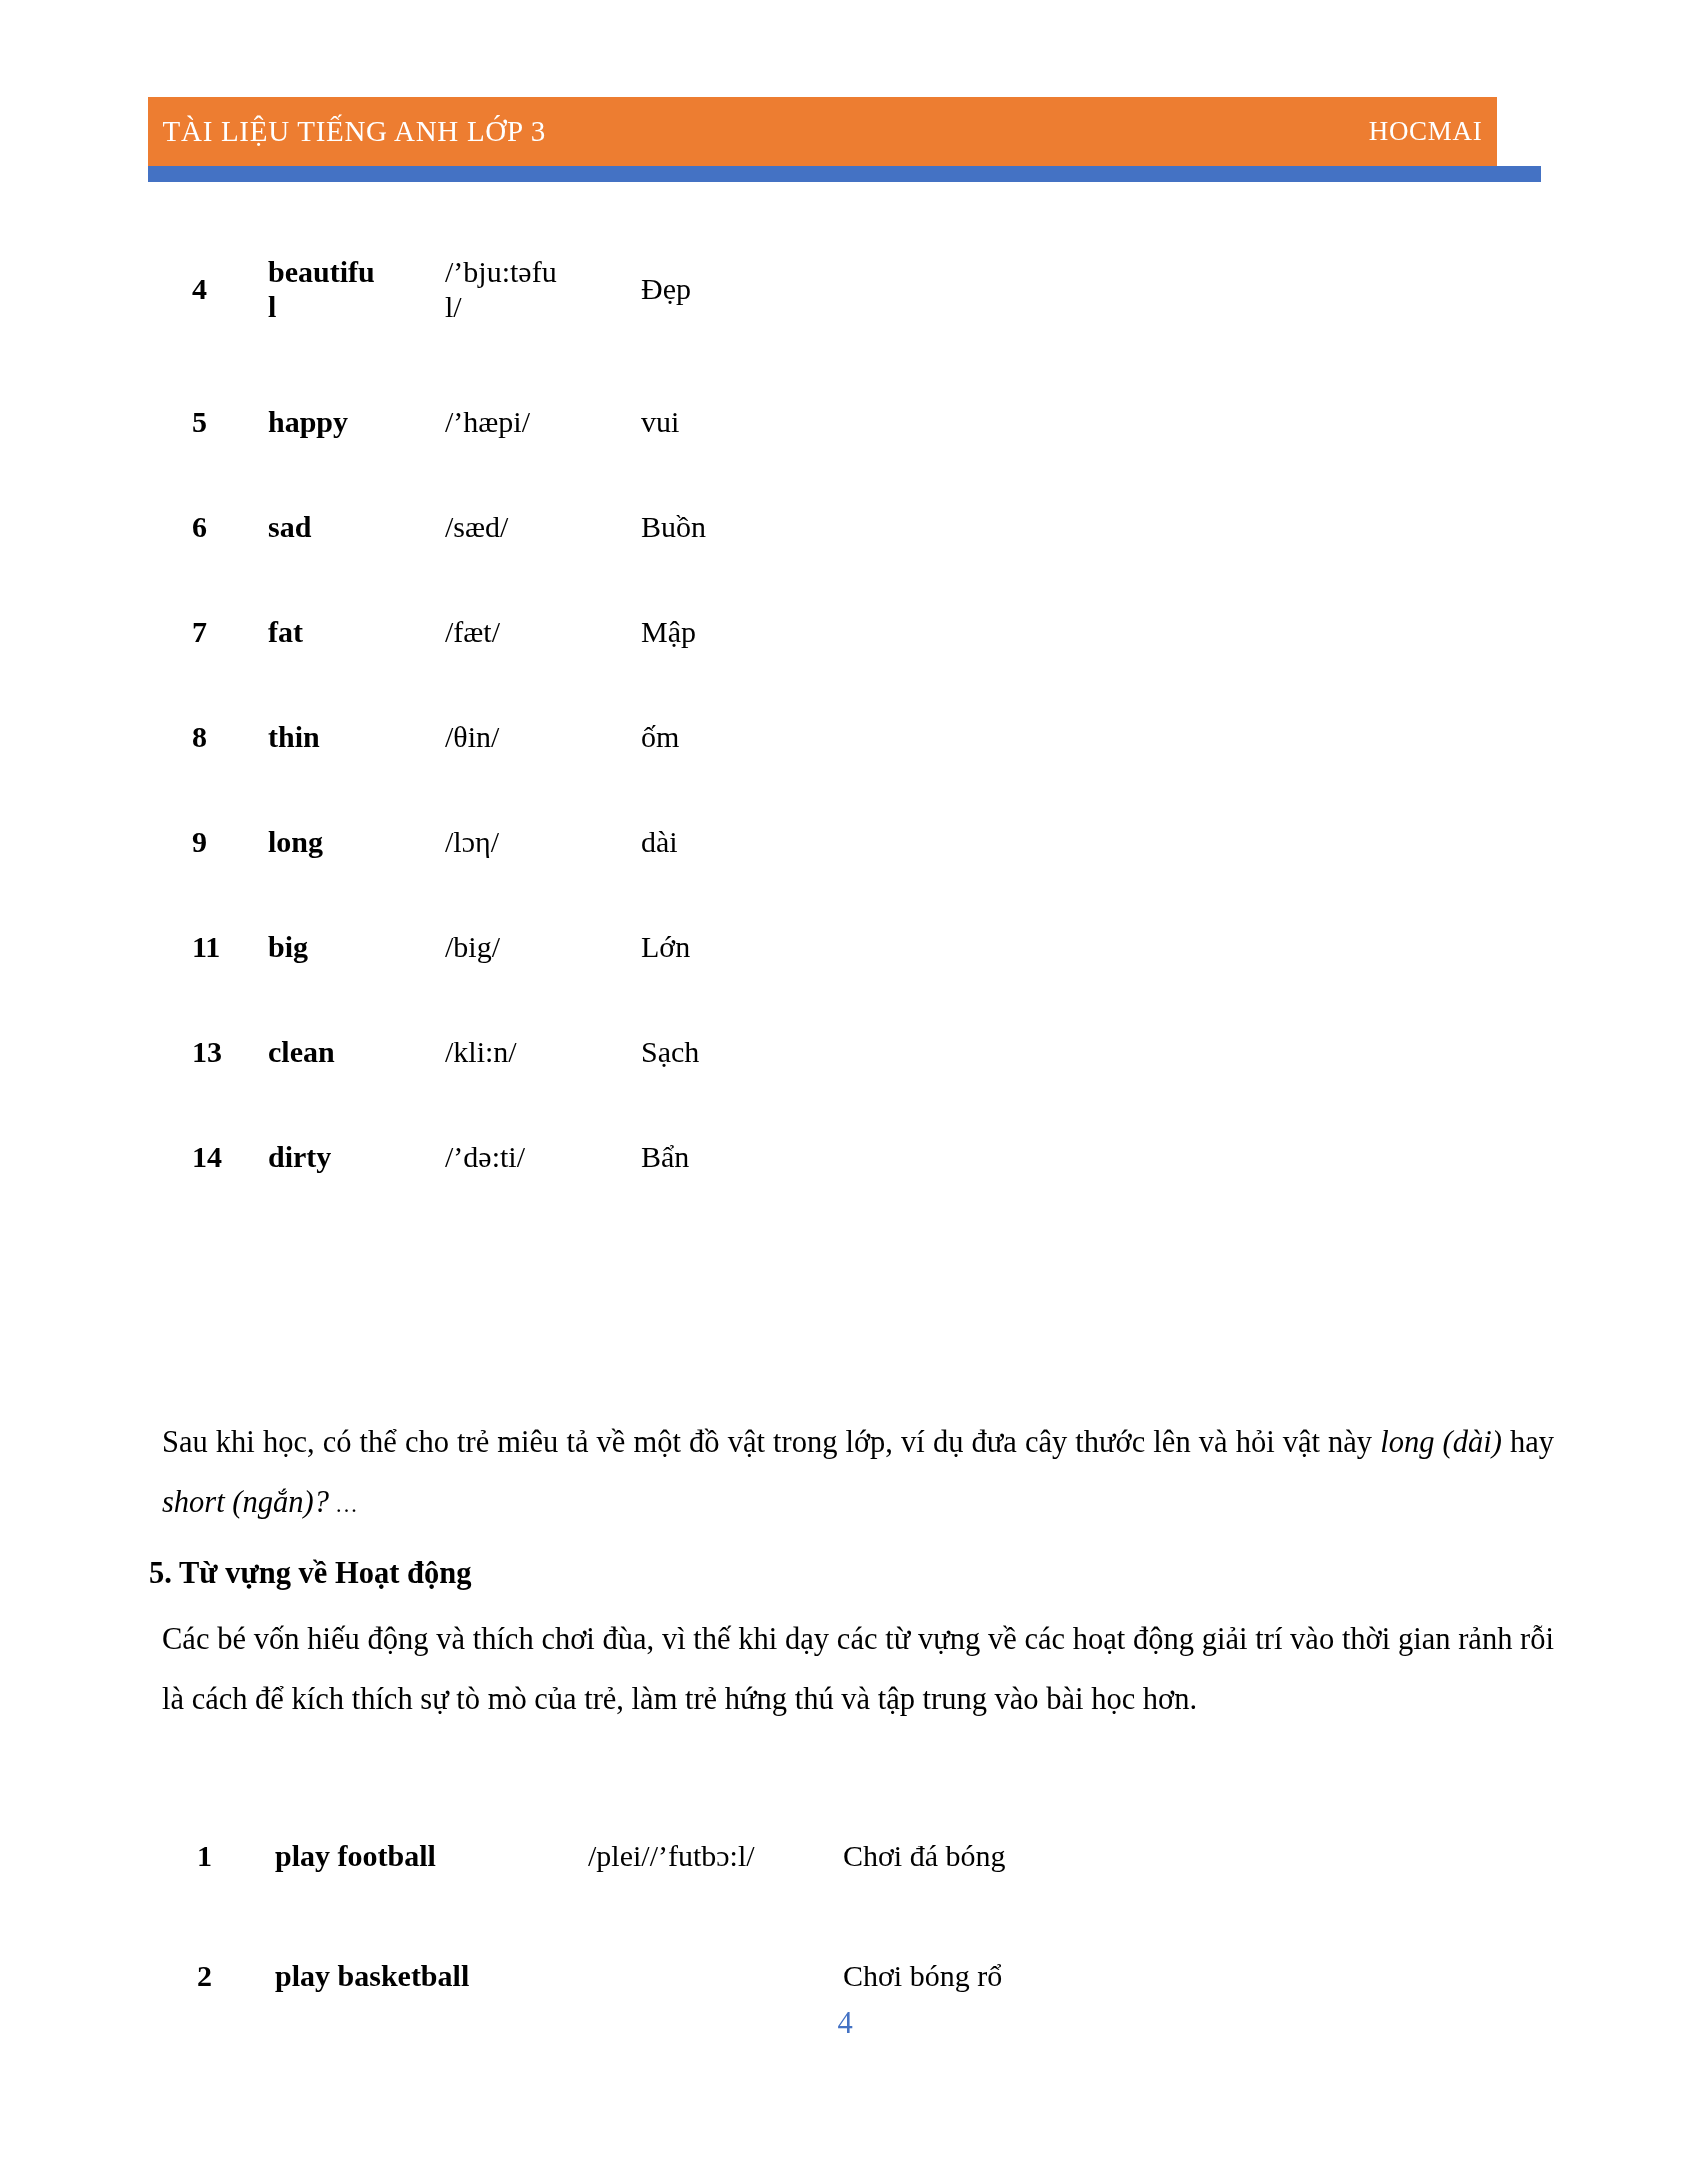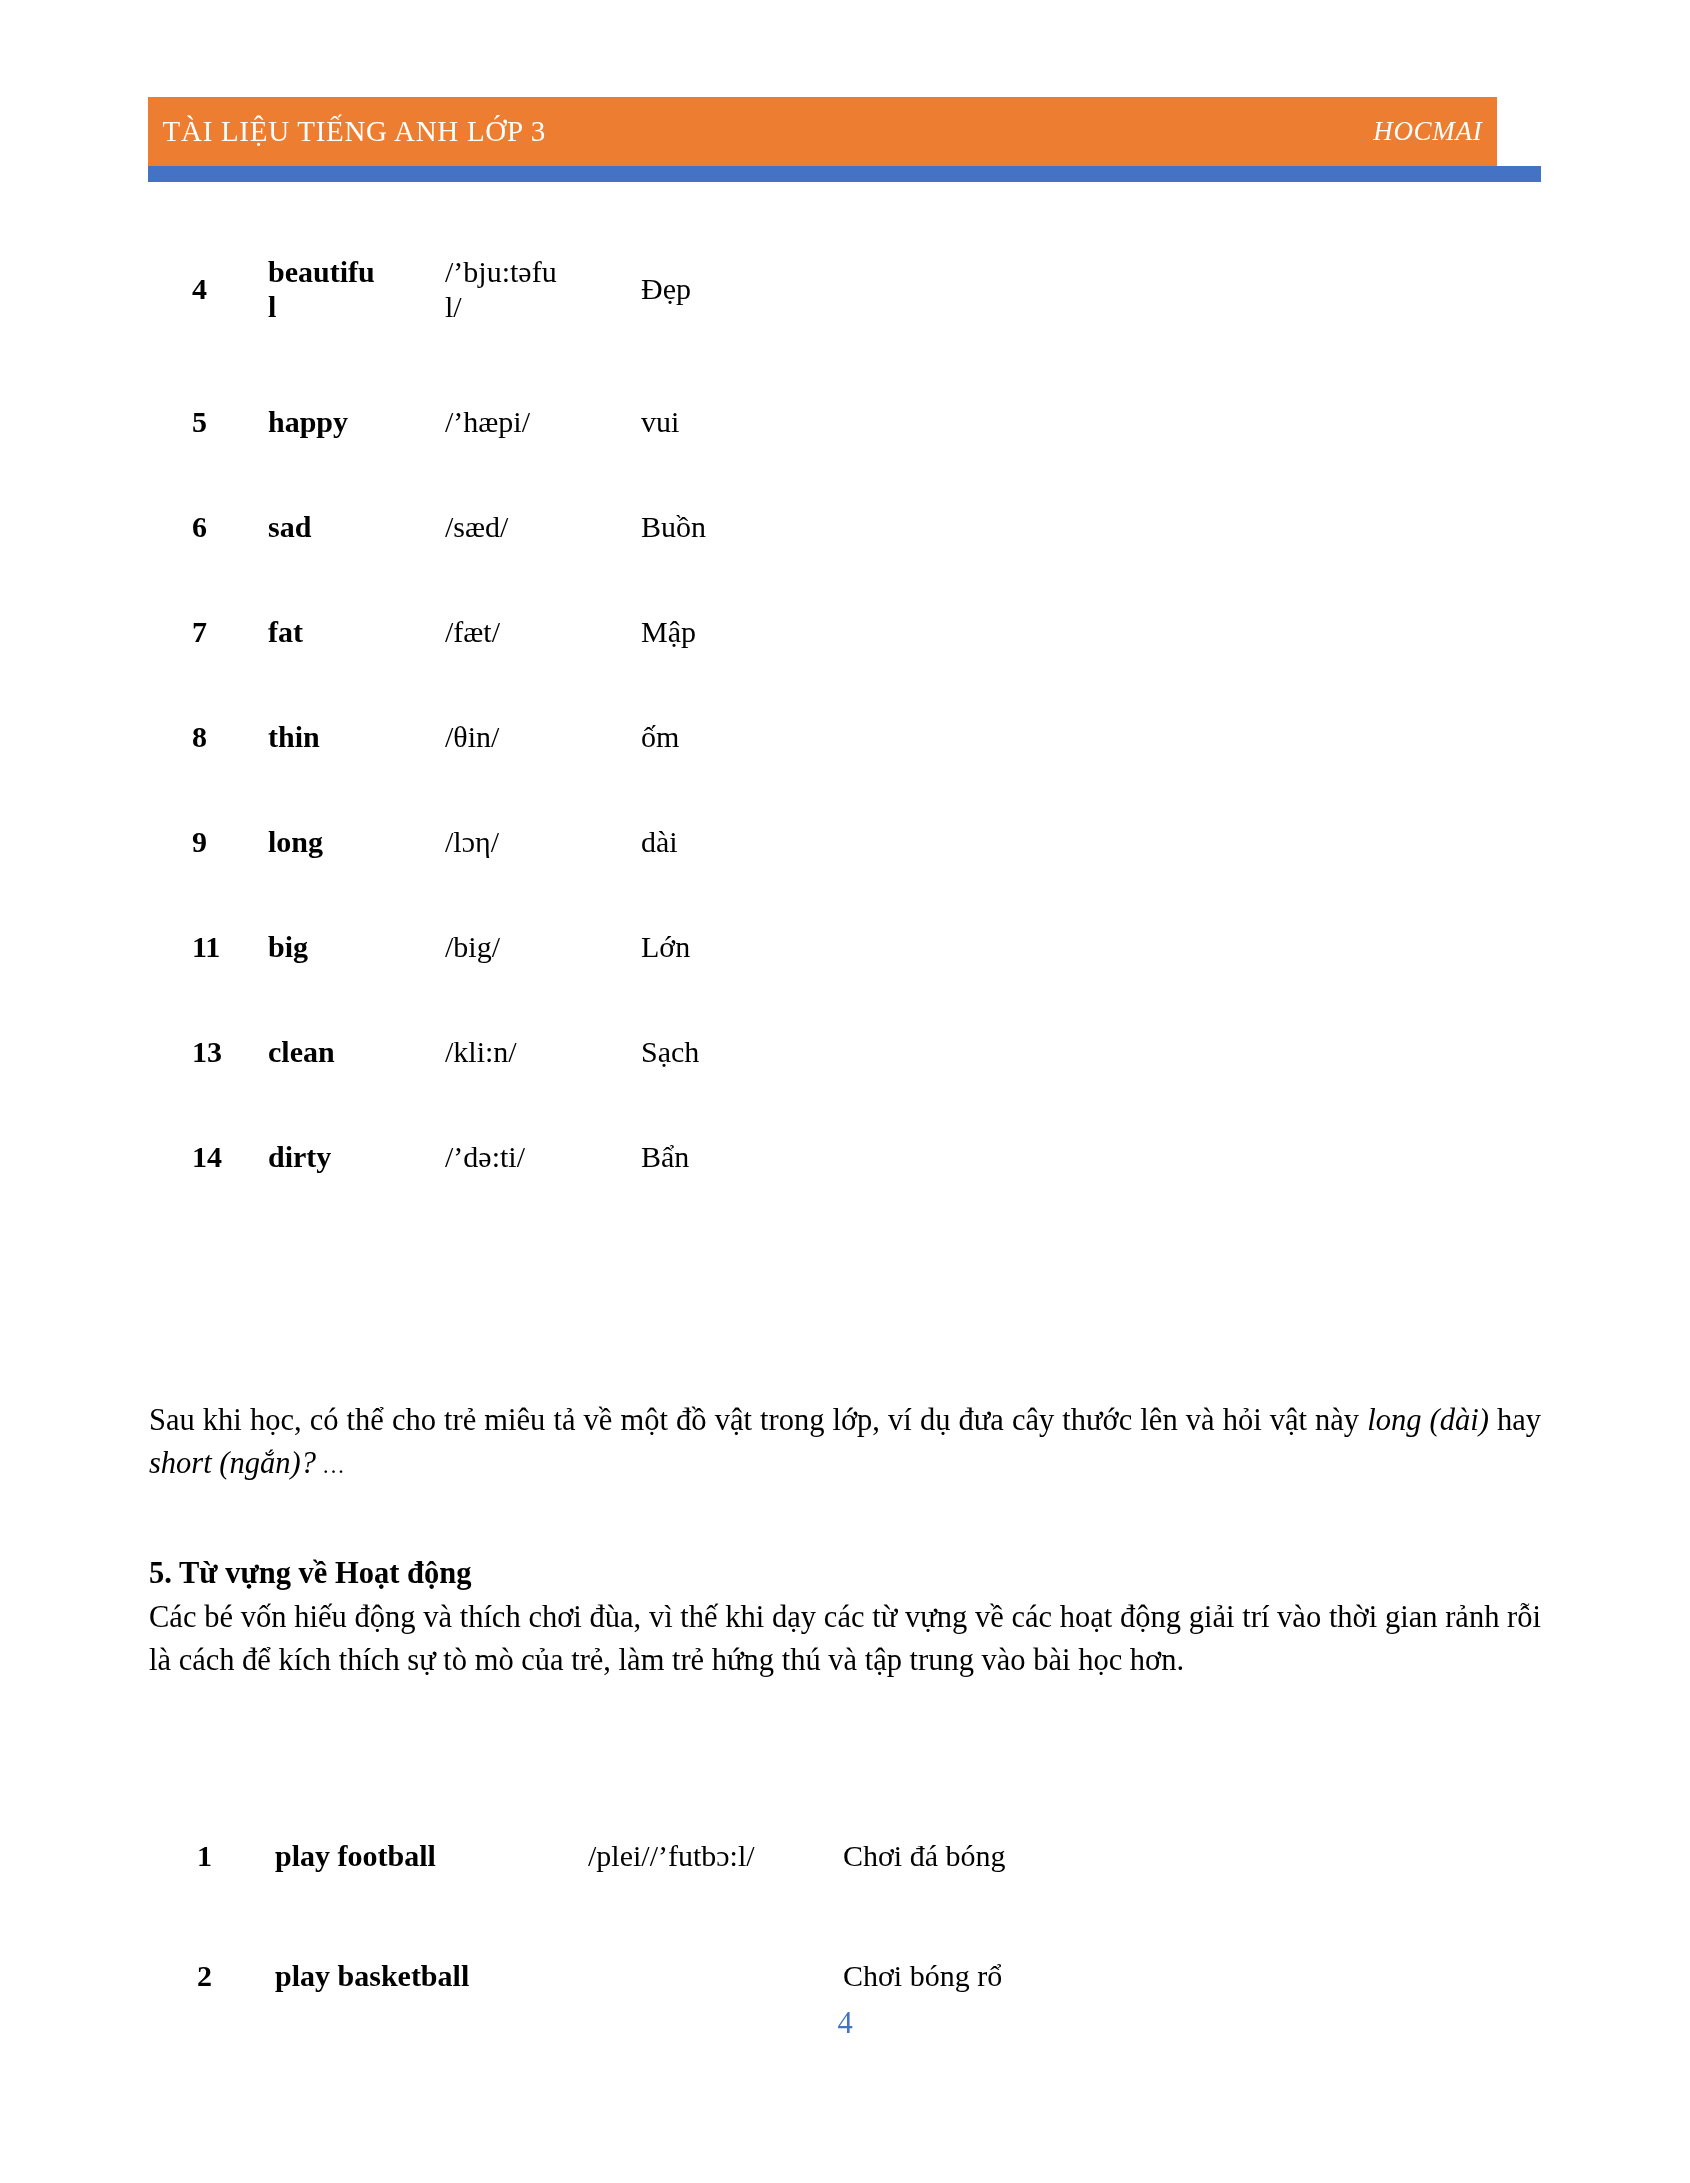--- a/index.html
+++ b/index.html
@@ -13,39 +13,39 @@
   }
   
   .topbar{
     position:absolute;left:148px;top:97px;
     width:1349px;height:69px;
     background:#ED7D31;color:#ffffff;
     display:flex;align-items:center;justify-content:space-between;
     padding:0 14.6px;box-sizing:border-box;
   }
   .topbar .title{font-size:29px;letter-spacing:0.7px;}
-  .topbar .brand{font-size:27px;letter-spacing:0.7px;font-style:italic;}
+  .topbar .brand{font-size:27px;letter-spacing:0.7px;}
   .topbar-underline{
     position:absolute;left:148px;top:166px;
     width:1393px;height:16px;background:#4472C4;
   }
   
   table{border-collapse:collapse;}
   td{vertical-align:middle;font-size:30px;line-height:1.16;padding:0;}
   .vocab{position:absolute;left:192px;top:209px;}
   .vocab tr{height:105px;}
   .vocab tr.tall{height:161px;}
   .c-num{width:76px;font-weight:bold;}
   .c-word{width:177px;font-weight:bold;white-space:pre-line;}
   .c-phon{width:196px;white-space:pre-line;}
   .c-mean{width:285px;}
   
   .body-text{
     position:absolute;left:149px;width:1392px;
-    font-size:30.5px;line-height:43px;margin:0;text-align:justify;
+    font-size:30.5px;line-height:60px;margin:13px;text-align:justify;
   }
   .para1{top:1399px;}
   .para1 .dots{font-size:22.5px;letter-spacing:2px;}
   .section-heading{
     position:absolute;left:149px;top:1548px;margin:0;
     font-size:30.5px;line-height:51px;font-weight:bold;
   }
   .para2{top:1596px;}
   
   .activity{position:absolute;left:197px;top:1796px;}

